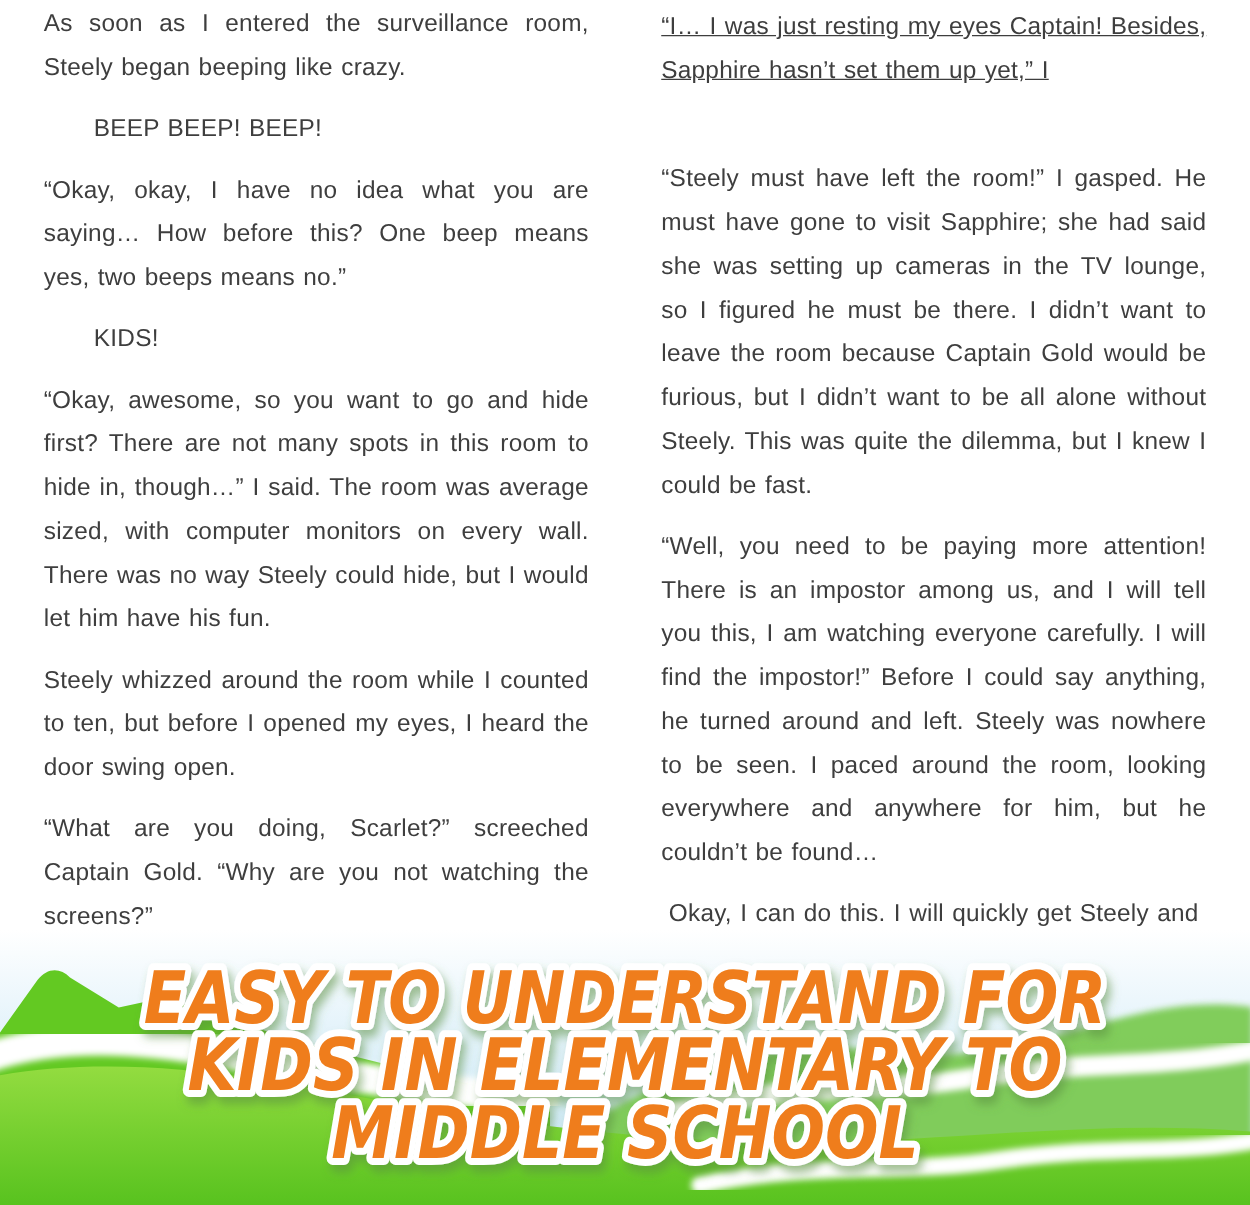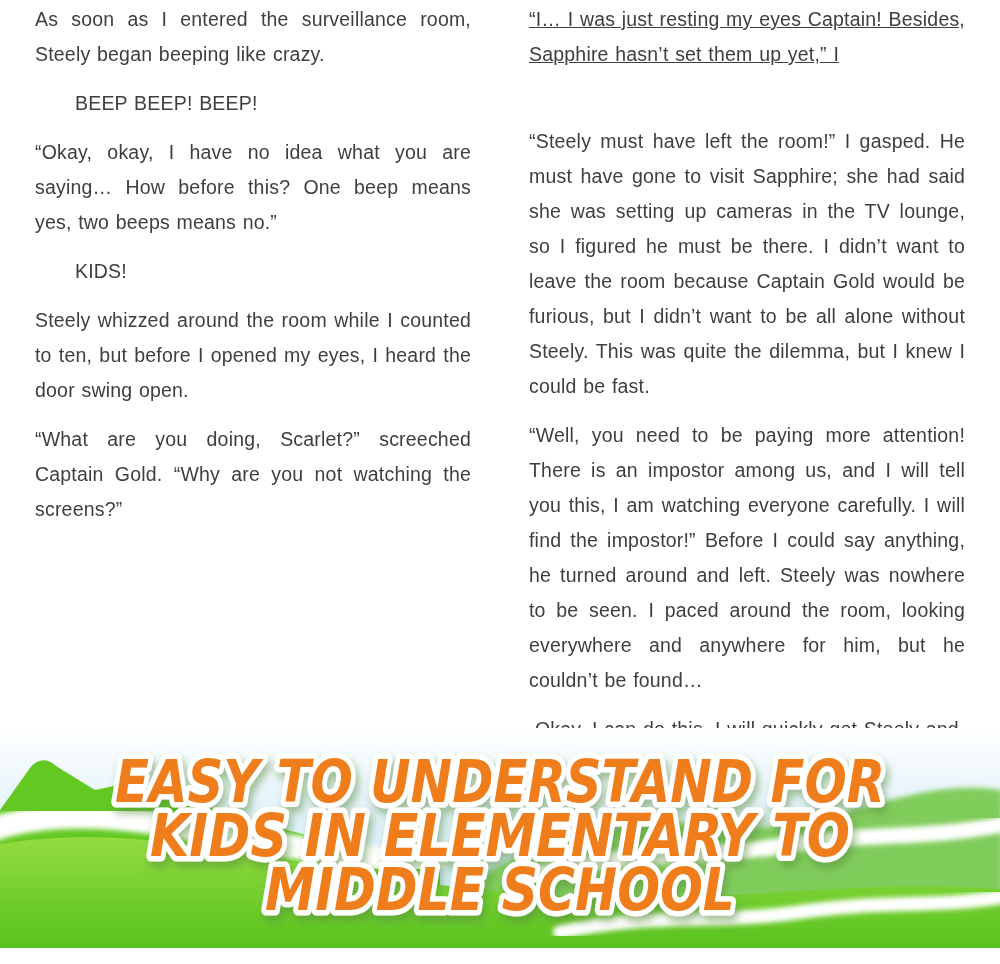--- a/index.html
+++ b/index.html
@@ -11,52 +11,54 @@
     font-family: "Liberation Sans", sans-serif;
   }
 
   
   .page-text {
     position: absolute;
     top: 0; left: 35px;
     width: 930px;
     display: flex;
     gap: 58px;
+    align-items: center;
   }
   .col { width: 436px; padding-top: 2px; }
   .col p {
     margin: 0 0 14px 0;
     font-size: 19.5px;
     line-height: 35px;
     color: #3e3e3e;
     text-align: justify;
     letter-spacing: 0.2px;
     word-spacing: 1px;
   }
   .col p.single { text-align: left; margin-left: 40px; }
   .col p.gap-after { margin-bottom: 52px; text-decoration: underline; }
   .col p.italic-para { text-indent: 6px; }
 
   
   .banner {
     position: absolute;
-    left: 0; bottom: 16px;
+    left: 0; bottom: 0;
     width: 1000px; height: 220px;
   }
   .banner svg { display: block; }
 </style>
 </head>
 <body>
 
 <div class="page-text">
   <div class="col">
     <p>As soon as I entered the surveillance room, Steely began beeping like crazy.</p>
     <p class="single">BEEP BEEP! BEEP!</p>
     <p>“Okay, okay, I have no idea what you are saying…  How before this? One beep means yes, two beeps means no.”</p>
     <p class="single">KIDS!</p>
+    <p>“Okay, awesome, so you want to go and hide first? There are not many spots in this room to hide in, though…” I said. The room was average sized, with computer monitors on every wall. There was no way Steely could hide, but I would let him have his fun.</p>
     <p>Steely whizzed around the room while I counted to ten, but before I opened my eyes, I heard the door swing open.</p>
     <p>“What are you doing, Scarlet?” screeched Captain Gold. “Why are you not watching the screens?”</p>
   </div>
   <div class="col">
     <p class="gap-after">“I…  I was just resting my eyes Captain! Besides, Sapphire hasn’t set them up yet,” I</p>
     <p>“Steely must have left the room!” I gasped. He must have gone to visit Sapphire; she had said she was setting up cameras in the TV lounge, so I figured he must be there. I didn’t want to leave the room because Captain Gold would be furious, but I didn’t want to be all alone without Steely. This was quite the dilemma, but I knew I could be fast.</p>
     <p>“Well, you need to be paying more attention! There is an impostor among us, and I will tell you this, I am watching everyone carefully. I will find the impostor!” Before I could say anything, he turned around and left. Steely was nowhere to be seen. I paced around the room, looking everywhere and anywhere for him, but he couldn’t be found…</p>
     <p class="italic-para">Okay, I can do this. I will quickly get Steely and</p>
   </div>
 </div>

